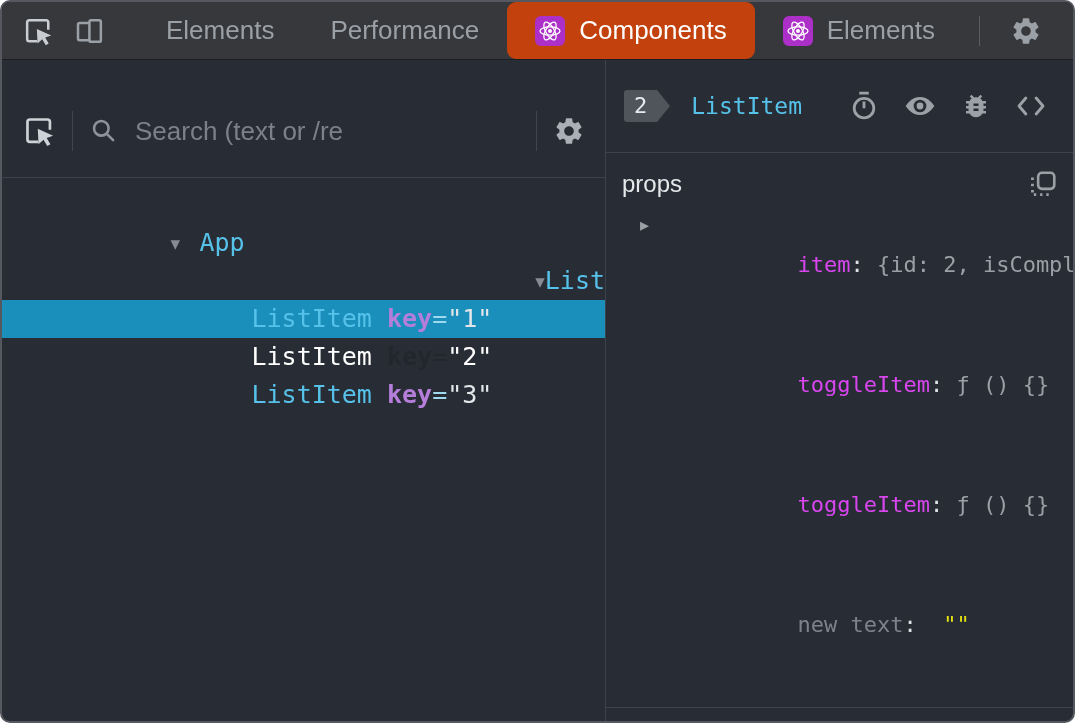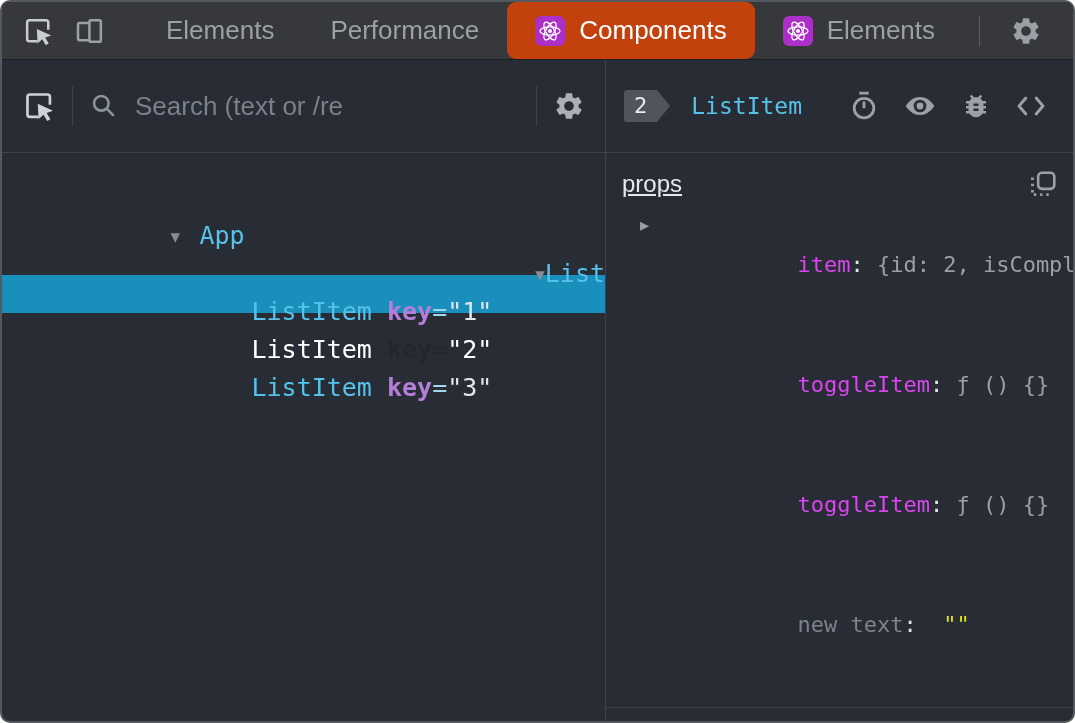--- a/index.html
+++ b/index.html
@@ -29,29 +29,29 @@
   .react-badge{width:30px;height:30px;border-radius:6px;background:var(--react);
        display:flex;align-items:center;justify-content:center;}
   .tb-right{margin-left:auto;display:flex;align-items:center;margin-right:14px;}
   .kebab{font-size:30px;color:var(--gray);line-height:1;font-family:var(--sans);padding:0 10px;}
   
   .split{flex:1;display:flex;min-height:0;}
   .left-panel{width:604px;flex:0 0 604px;border-right:1px solid var(--divider);display:flex;flex-direction:column;}
   .right-panel{flex:1;display:flex;flex-direction:column;min-width:0;}
   
   .left-toolbar{height:93px;flex:0 0 93px;border-bottom:1px solid var(--divider);
-      display:flex;align-items:center;padding:0 20px;}
+      display:flex;align-items:center;padding:0 20px;margin-top:25px;}
   .left-toolbar .vdiv{height:40px;background:#3f444d;}
   .search-wrap{flex:1;display:flex;align-items:center;gap:16px;min-width:0;}
   .search-input{flex:1;background:transparent;border:none;outline:none;
       font-family:var(--sans);font-size:26px;color:#dfe2e6;min-width:0;}
   .search-input::placeholder{color:#7b818b;}
   
   .tree{flex:1;padding-top:8px;font-family:var(--mono);font-size:25px;}
-  .trow{height:38px;line-height:50px;white-space:pre;cursor:pointer;}
+  .trow{height:38px;line-height:38px;white-space:pre;cursor:pointer;}
   .trow.d0{padding-left:18px;}
   .trow.d1{padding-left:44px;text-align:right;}
   .trow.d2{padding-left:70px;}
   .t-arrow{display:inline-block;width:29px;color:#868c94;font-size:19px;font-family:var(--sans);vertical-align:middle;}
   .t-name{color:var(--cyan);}
   .t-key{color:var(--purple);font-weight:bold;}
   .t-eq{color:#9fd9ee;}
   .t-val{color:#e3e6e9;}
   .trow.selected{background:var(--sel);}
   .trow.selected .t-name,.trow.selected .t-val{color:#ffffff;}
@@ -64,21 +64,21 @@
       padding:0 10px;border-radius:3px 0 0 3px;}
   .crumb-badge::after{content:"";position:absolute;right:-13px;top:0;
       border-top:16px solid transparent;border-bottom:16px solid transparent;
       border-left:13px solid #50555c;}
   .sel-title{color:var(--cyan);font-family:var(--mono);font-size:23px;margin-left:34px;}
   .rh-icons{margin-left:auto;display:flex;align-items:center;gap:24px;}
   
   .section{border-bottom:1px solid var(--divider);padding:10px 16px 22px 16px;}
   .section:last-child{border-bottom:none;flex:1;}
   .sec-head{display:flex;align-items:center;justify-content:space-between;
-      height:42px;font-family:var(--sans);font-size:24px;color:#e6e8ea;text-decoration:underline;}
+      height:42px;font-family:var(--sans);font-size:24px;color:#e6e8ea;}
   .prow{position:relative;line-height:40px;padding-left:43px;
       font-family:var(--mono);font-size:22px;white-space:pre;}
   .prow .p-arrow{position:absolute;left:18px;top:0;color:var(--gray);font-size:18px;font-family:var(--sans);}
   .p-name{color:#d946ef;}
   .p-colon{color:#dde0e3;}
   .p-val{color:var(--gray);}
   .p-dim{color:var(--dim);}
   .p-yellow{color:var(--yellow);}
   svg{display:block;}
 </style>

